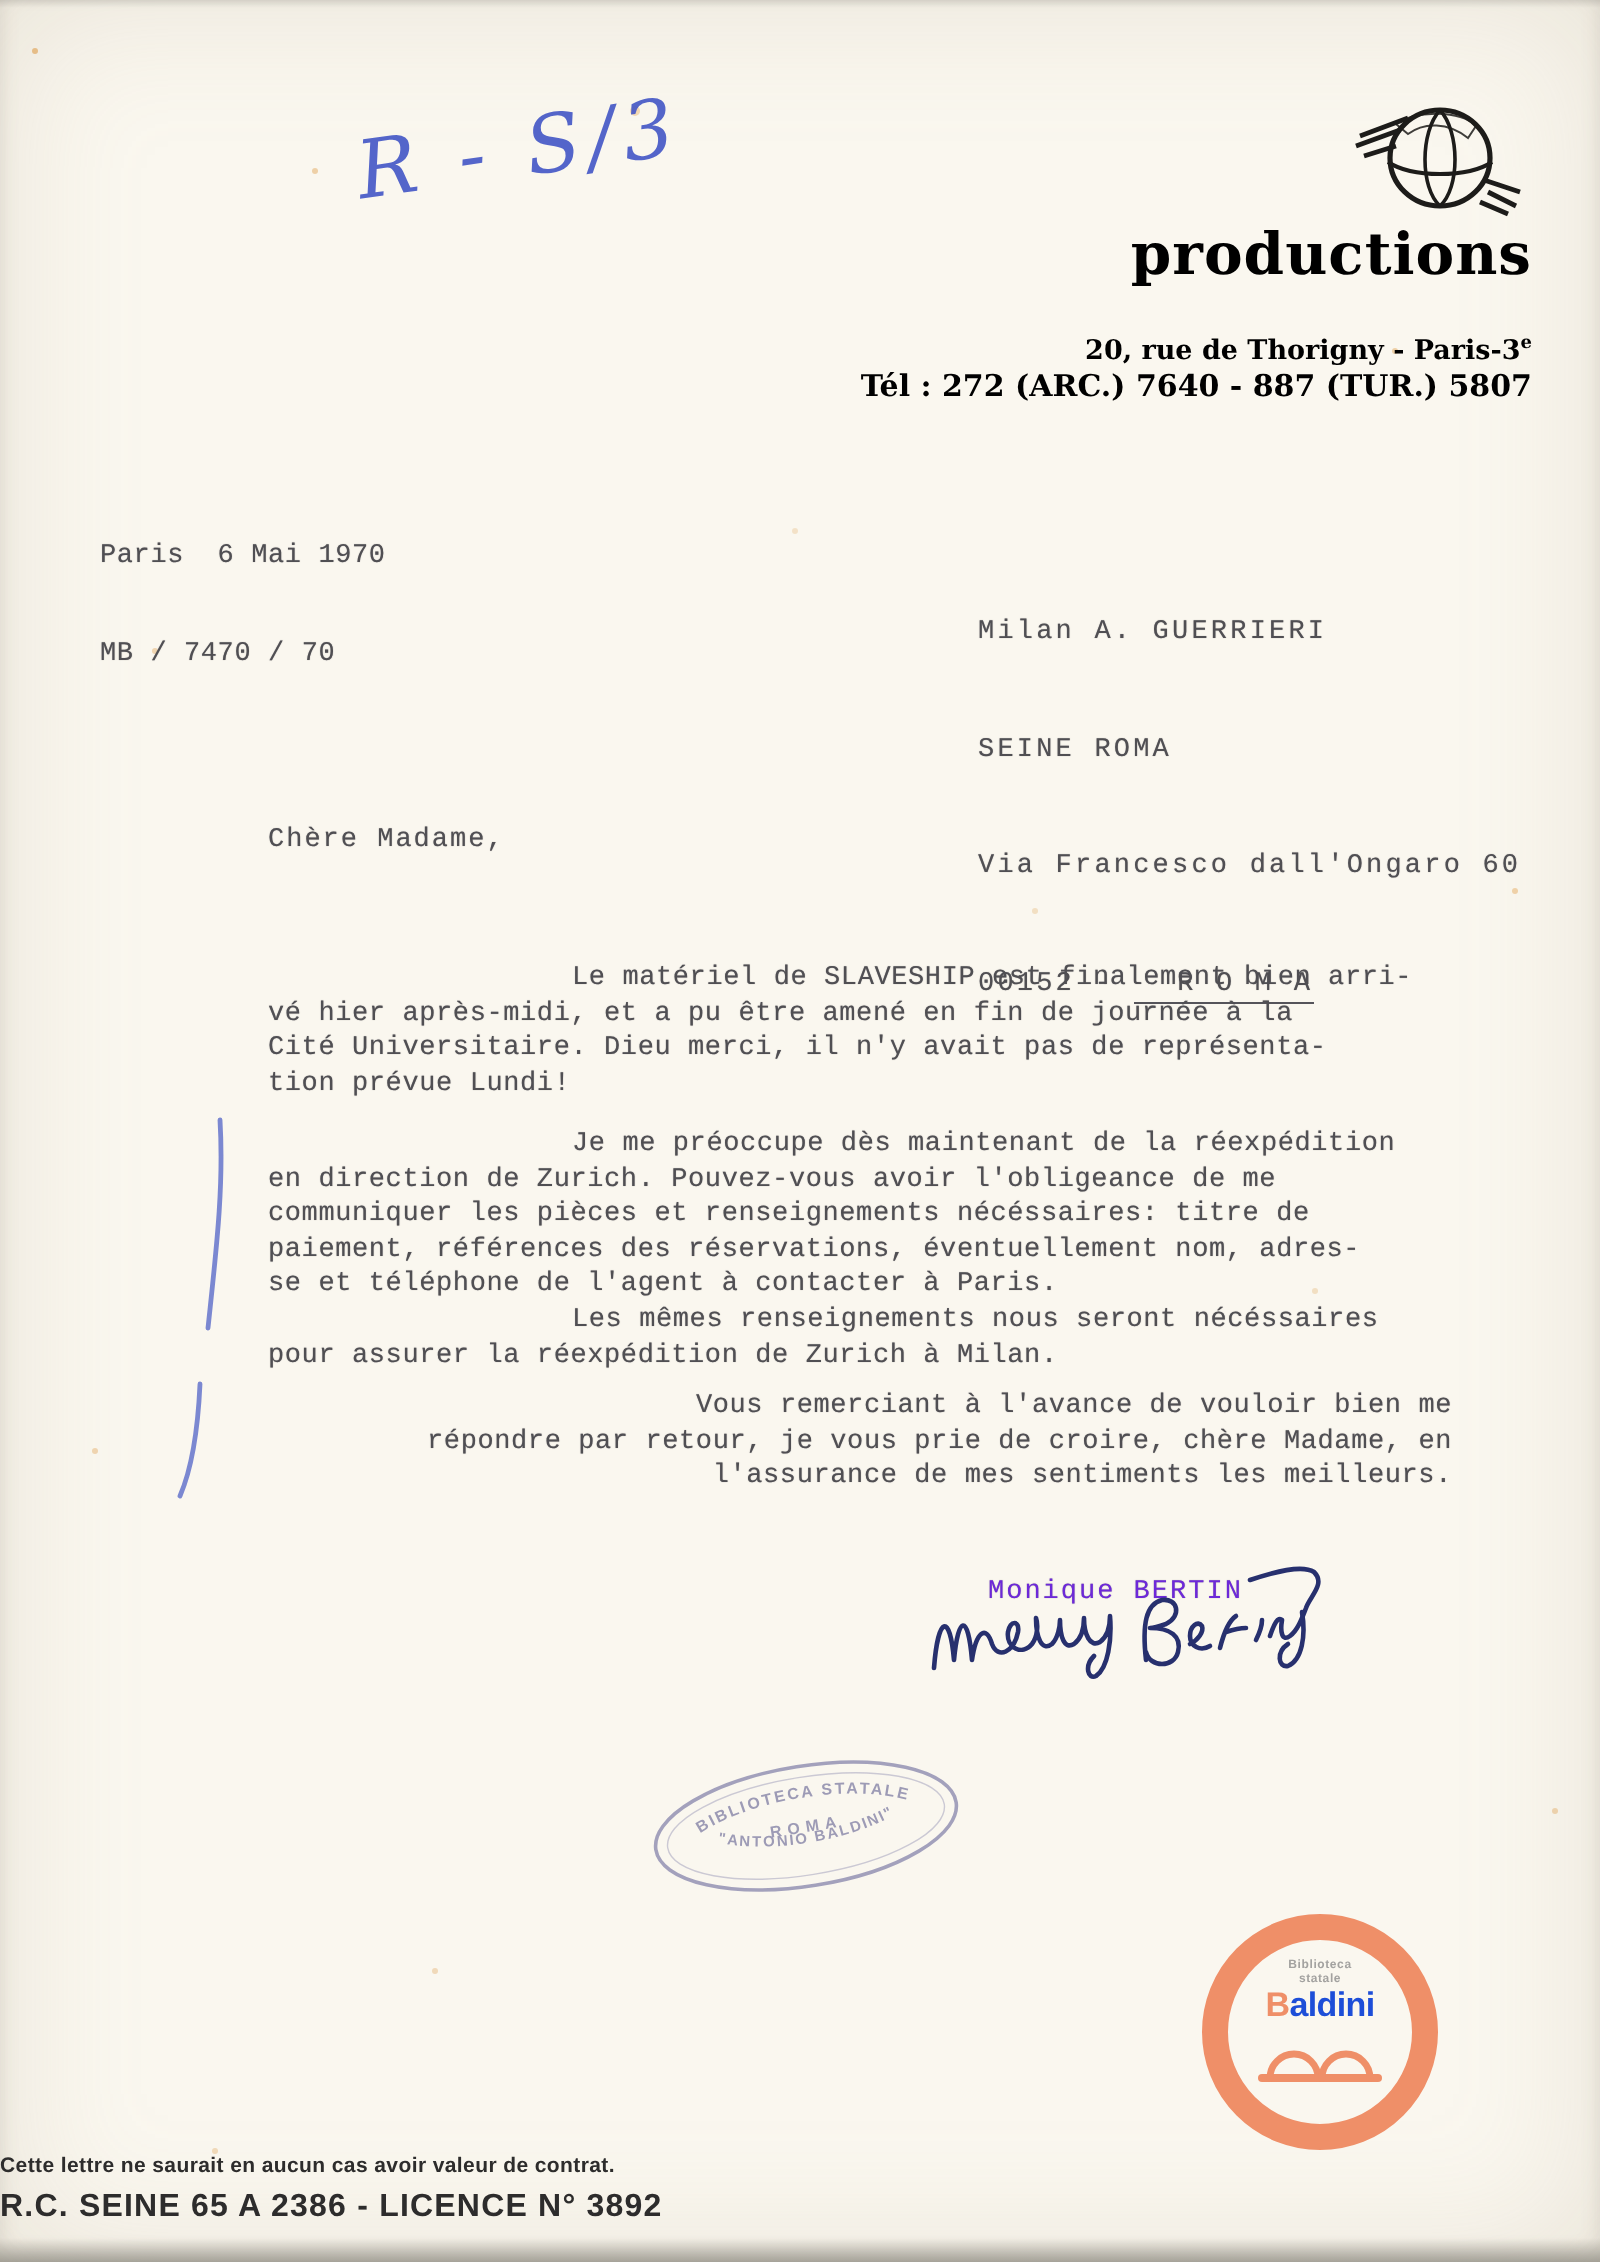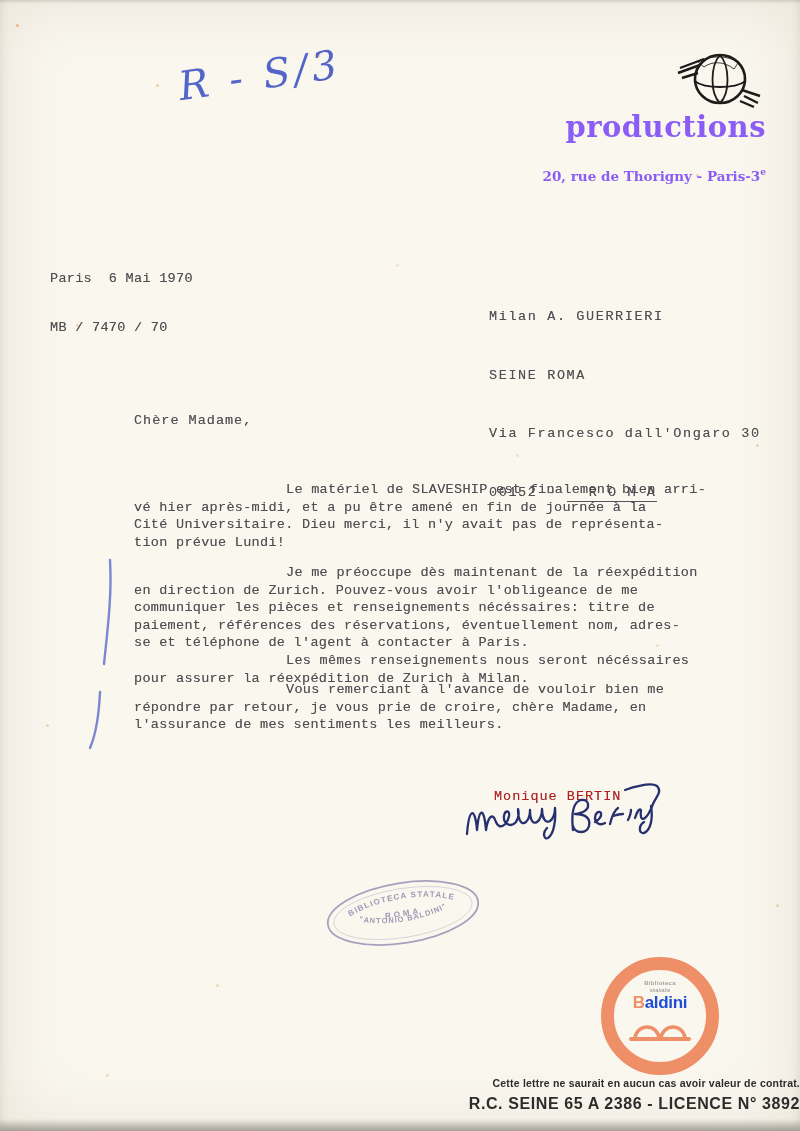--- a/index.html
+++ b/index.html
@@ -28,57 +28,57 @@
     font-family:"DejaVu Serif", serif;font-style:italic;font-size:40px;
     color:#4356c6;letter-spacing:4px;opacity:.9;}
   .margin-strokes{position:absolute;left:82px;top:552px;}
   .margin-strokes path{stroke:#5b6cc9;stroke-width:2.4;fill:none;stroke-linecap:round;opacity:.8;}
   .sig-svg{position:absolute;left:455px;top:772px;}
   .sig-svg path{stroke:#27306e;stroke-width:2.3;fill:none;stroke-linecap:round;stroke-linejoin:round;}
 
   
   .globe{position:absolute;left:668px;top:46px;}
   .globe *{stroke:#1d1c1a;fill:none;}
-  .lh{position:absolute;right:34px;top:112px;text-align:right;color:#8b5cf6;
+  .lh{position:absolute;right:34px;top:112px;text-align:right;color:#000000;
     font-family:"DejaVu Serif", serif;font-weight:700;}
   .lh .name{font-size:29px;line-height:31px;letter-spacing:.5px;}
   .lh .addr{font-size:13.5px;margin-top:21px;line-height:16px;}
   .lh .addr sup{font-size:9px;}
   .lh .phone{font-size:15px;line-height:18px;}
 
   
   .tw{font-family:"Liberation Mono","DejaVu Sans Mono",monospace;color:#504f53;
     font-size:13.5px;letter-spacing:.3px;
     text-shadow:0 0 .5px rgba(80,79,83,.55);}
   .dateline{position:absolute;left:50px;top:271px;white-space:pre;}
   .reference{position:absolute;left:50px;top:320px;white-space:pre;}
   .recipient{position:absolute;left:489px;top:268px;line-height:19.5px;letter-spacing:1.6px;white-space:pre;}
   .recipient .city{border-bottom:1.4px solid #55545a;padding-bottom:1px;padding-left:22px;}
   .salutation{position:absolute;left:134px;top:413px;letter-spacing:1px;}
   .para{position:absolute;left:134px;width:592px;line-height:17.5px;
     white-space:pre-line;text-indent:152px;}
-  .p1{top:481px;} .p2{top:564px;} .p3{top:652px;} .p4{top:681px;}
-  .typed-sig{position:absolute;left:494px;top:789px;letter-spacing:1px;color:#b91c1c;}
+  .p1{top:481px;} .p2{top:564px;} .p3{top:652px;} .p4{top:695px;text-align:right;}
+  .typed-sig{position:absolute;left:494px;top:789px;letter-spacing:1px;color:#6d28d9;}
 
   
   .oval-stamp{position:absolute;left:318px;top:876px;transform:rotate(-9deg);opacity:.85;}
   .oval-stamp ellipse{fill:none;stroke:#9593b4;}
   .oval-stamp text{fill:#8d8bac;font-family:"Liberation Sans",sans-serif;font-weight:700;}
 
   .biblio-logo{position:absolute;left:601px;top:957px;width:92px;height:92px;
     border:13px solid #ef8f68;border-radius:50%;}
   .biblio-text{margin-top:10px;text-align:center;line-height:7px;}
   .biblio-text .tiny{font-size:6px;color:#a3a2a0;font-weight:700;letter-spacing:.3px;}
   .biblio-text .name{font-size:17px;line-height:18px;font-weight:700;letter-spacing:-.3px;}
   .biblio-text .name .b{color:#ef8f68;} .biblio-text .name .rest{color:#1d4ed8;}
   .book-icon{display:block;margin:2px auto 0;}
   .book-icon path{stroke:#ef8f68;fill:none;stroke-linecap:round;}
 
   
-  .footer{position:absolute;left:0;right:0;text-align:right;color:#2d2c2c;font-weight:700;}
+  .footer{position:absolute;left:0;right:0;text-align:left;color:#2d2c2c;font-weight:700;}
   .footer-1{top:1077px;font-size:10.5px;letter-spacing:.2px;}
   .footer-2{top:1095px;font-size:16px;letter-spacing:.6px;}
 </style>
 </head>
 <body>
 
 <div class="page">
 
   <div class="speckles"></div>
 
@@ -89,29 +89,30 @@
     <path d="M26,35 C38,43 66,43 78,35" stroke-width="2"></path>
     <path d="M52,9 C42,20 42,48 52,57 M52,9 C62,20 62,48 52,57" stroke-width="1.8"></path>
     <path d="M30,16 C40,9 62,9 70,17 L66,23 C56,15 44,15 36,21 Z" fill="#222" stroke="none" opacity=".85"></path>
     <path d="M12,22 L36,13 M10,27 L32,19 M14,32 L30,27" stroke-width="2.4"></path>
     <path d="M74,44 L92,50 M76,50 L90,57 M72,55 L86,61" stroke-width="2.4"></path>
   </svg>
 
   <div class="lh">
     <div class="name">productions</div>
     <div class="addr"><span>20, rue de Thorigny - Paris-3</span><sup>e</sup></div>
+    <div class="phone">Tél : 272 (ARC.) 7640 - 887 (TUR.) 5807</div>
   </div>
 
   <div class="tw dateline">Paris  6 Mai 1970</div>
   <div class="tw reference">MB / 7470 / 70</div>
 
   <div class="tw recipient">
     <div>Milan A. GUERRIERI</div>
     <div>SEINE ROMA</div>
-    <div>Via Francesco dall'Ongaro 30</div>
+    <div>Via Francesco dall'Ongaro 60</div>
     <div><span>00152 - </span><span class="city">R O M A</span></div>
   </div>
 
   <div class="tw salutation">Chère Madame,</div>
   <div class="tw para p1">Le matériel de SLAVESHIP est finalement bien arri-
 vé hier après-midi, et a pu être amené en fin de journée à la
 Cité Universitaire. Dieu merci, il n'y avait pas de représenta-
 tion prévue Lundi!</div>
   <div class="tw para p2">Je me préoccupe dès maintenant de la réexpédition
 en direction de Zurich. Pouvez-vous avoir l'obligeance de me

